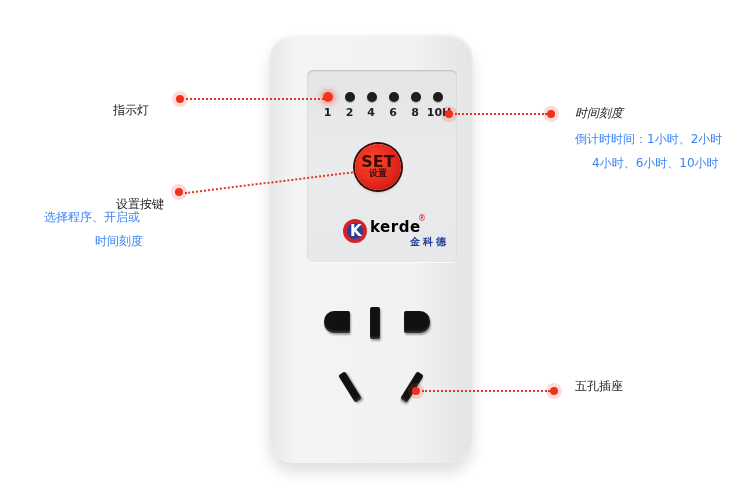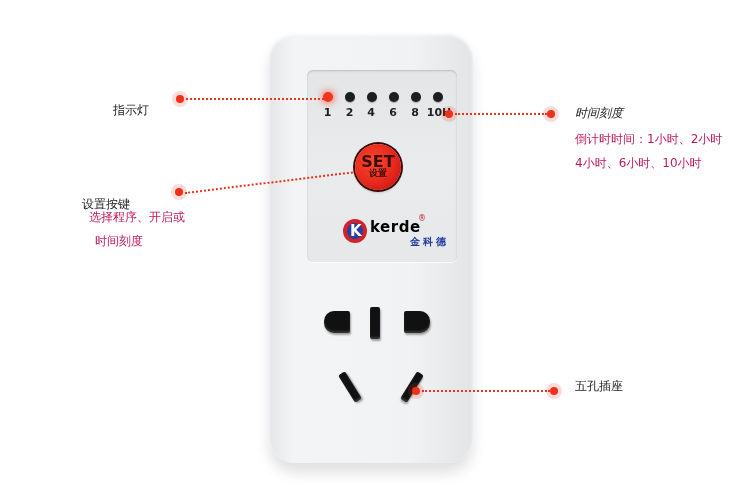--- a/index.html
+++ b/index.html
@@ -24,21 +24,21 @@
   .kcirc{width:24px;height:24px;border-radius:50%;background:#d4222a;position:relative;display:inline-block;}
   .kcirc .kin{position:absolute;left:4px;top:4px;width:16px;height:16px;border-radius:50%;background:#2a3f9a;}
   .kcirc .kk{position:absolute;left:7px;top:3px;font-size:15px;font-weight:bold;color:#fff;}
   .brand{left:370px;top:218px;font-size:15px;font-weight:bold;color:#000000;letter-spacing:0.5px;}
   .brandcn{left:370px;top:235px;font-size:10px;color:#233d9d;letter-spacing:3px;font-weight:bold;margin-left:40px;}
   .reg{left:418px;top:214px;font-size:8px;color:#c01f24;}
   .slot{background:#111;box-shadow:inset 0 -2px 2px rgba(255,255,255,0.15), 1px 2px 2px rgba(0,0,0,0.35);}
   .dot{width:8px;height:8px;border-radius:50%;background:#f0301c;box-shadow:0 0 0 4px rgba(240,60,40,0.18);}
   .line{height:0;border-top:2px dotted #e5341f;}
   .lbl{font-size:12px;color:#222;margin-top:10px;}
-  .sub{font-size:12px;color:#be185d;line-height:24px;}
+  .sub{font-size:12px;color:#3b82f6;line-height:24px;}
 </style>
 </head>
 <body>
 
 <div class="abs device"></div>
 <div class="abs panel"></div>
 
 <div class="abs" style="left:323px;top:92px;display:flex;gap:12px;">
   <div class="led on"></div>
   <div class="led"></div>
@@ -78,24 +78,24 @@
 
 <div class="abs lbl" style="left:113px;top:92px;">指示灯</div>
 <div class="abs dot" style="left:176px;top:95px;"></div>
 <div class="abs line" style="left:186px;top:98px;width:142px;"></div>
 
 <div class="abs dot" style="left:445px;top:110px;"></div>
 <div class="abs line" style="left:455px;top:113px;width:92px;"></div>
 <div class="abs dot" style="left:547px;top:110px;"></div>
 <div class="abs lbl" style="left:575px;top:95px;font-style:italic;">时间刻度</div>
 <div class="abs sub" style="left:575px;top:127px;">倒计时时间：1小时、2小时</div>
-<div class="abs sub" style="left:575px;top:151px;text-align:right;">4小时、6小时、10小时</div>
+<div class="abs sub" style="left:592px;top:151px;text-align:right;">4小时、6小时、10小时</div>
 
-<div class="abs lbl" style="left:82px;top:186px;">设置按键</div>
-<div class="abs sub" style="left:44px;top:205px;margin-left:45px;">选择程序、开启或</div>
+<div class="abs lbl" style="left:116px;top:186px;">设置按键</div>
+<div class="abs sub" style="left:44px;top:205px;">选择程序、开启或</div>
 <div class="abs sub" style="left:95px;top:229px;">时间刻度</div>
 <div class="abs dot" style="left:175px;top:188px;"></div>
 <div class="abs line" style="left:185px;top:185px;width:185px;transform:rotate(-7deg);transform-origin:0 0;top:192px;"></div>
 
 <div class="abs dot" style="left:412px;top:387px;"></div>
 <div class="abs line" style="left:422px;top:390px;width:128px;"></div>
 <div class="abs dot" style="left:550px;top:387px;"></div>
 <div class="abs lbl" style="left:575px;top:368px;">五孔插座</div>
 
 </body></html>

